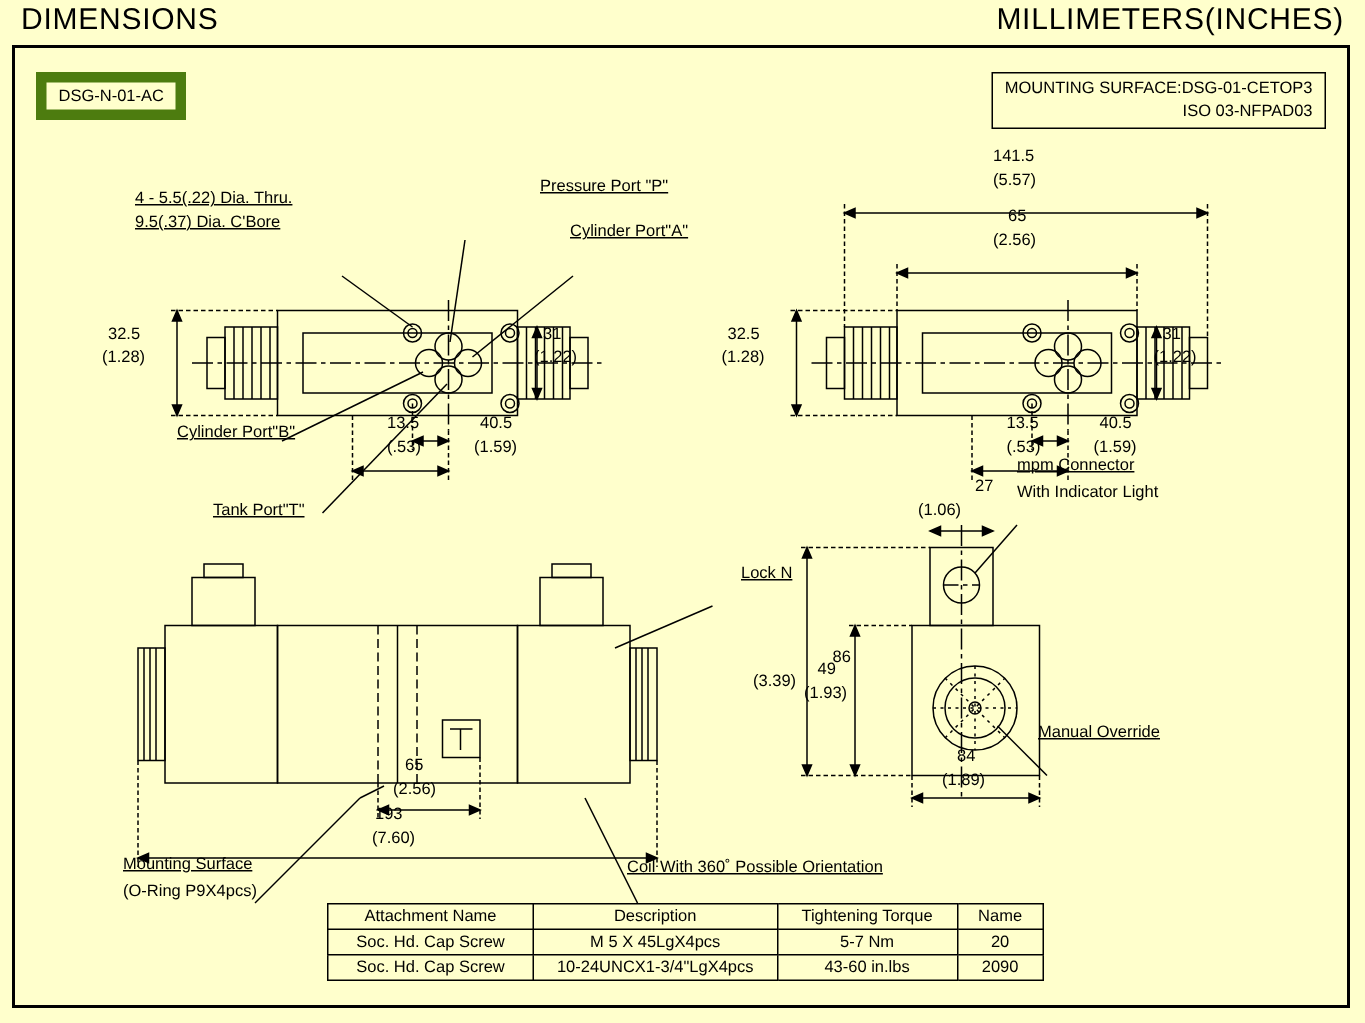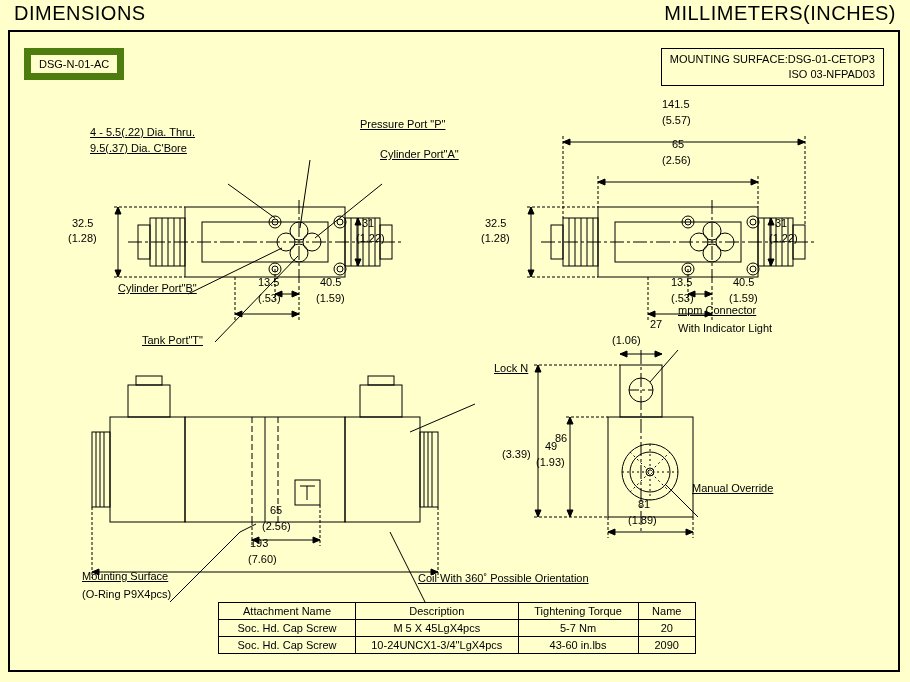--- a/index.html
+++ b/index.html
@@ -276,39 +276,39 @@
   <div class="lbl" style="left:652px;top:122px;">(2.56)</div>
   <div class="lbl" style="left:475px;top:185px;">32.5</div>
   <div class="lbl" style="left:471px;top:200px;">(1.28)</div>
   <div class="lbl" style="left:765px;top:185px;">31</div>
   <div class="lbl" style="left:759px;top:200px;">(1.22)</div>
   <div class="lbl" style="left:661px;top:244px;">13.5</div>
   <div class="lbl" style="left:661px;top:260px;">(.53)</div>
   <div class="lbl" style="left:723px;top:244px;">40.5</div>
   <div class="lbl" style="left:719px;top:260px;">(1.59)</div>
 
-  <div class="lbl u" style="left:460px;top:330px;padding-left:24px;">Lock N</div>
+  <div class="lbl u" style="left:460px;top:344px;padding-left:24px;">Lock N</div>
   <div class="lbl u" style="left:72px;top:538px;">Mounting Surface</div>
   <div class="lbl" style="left:72px;top:556px;">(O-Ring P9X4pcs)</div>
   <div class="lbl u" style="left:408px;top:540px;">Coil With 360˚ Possible Orientation</div>
   <div class="lbl" style="left:260px;top:472px;">65</div>
   <div class="lbl" style="left:252px;top:488px;">(2.56)</div>
   <div class="lbl" style="left:240px;top:505px;">193</div>
   <div class="lbl" style="left:238px;top:521px;">(7.60)</div>
 
   <div class="lbl u" style="left:668px;top:272px;">mpm Connector</div>
   <div class="lbl" style="left:668px;top:290px;">With Indicator Light</div>
   <div class="lbl u" style="left:682px;top:450px;">Manual Override</div>
   <div class="lbl" style="left:612px;top:286px;margin-left:28px;">27</div>
   <div class="lbl" style="left:602px;top:302px;">(1.06)</div>
   <div class="lbl" style="left:502px;top:400px;padding-left:43px;">86</div>
   <div class="lbl" style="left:492px;top:416px;">(3.39)</div>
   <div class="lbl" style="left:535px;top:408px;">49</div>
   <div class="lbl" style="left:526px;top:424px;">(1.93)</div>
-  <div class="lbl" style="left:628px;top:466px;">81</div>
+  <div class="lbl" style="left:628px;top:466px;">84</div>
   <div class="lbl" style="left:618px;top:482px;">(1.89)</div>
 
   <table style="left:208px;top:570px;width:478px;">
     <thead>
       <tr>
         <th style="width:140px;margin-left:32px;">Attachment Name</th>
         <th style="width:170px;">Description</th>
         <th style="width:120px;">Tightening Torque</th>
         <th style="width:48px;">Name</th>
       </tr>

